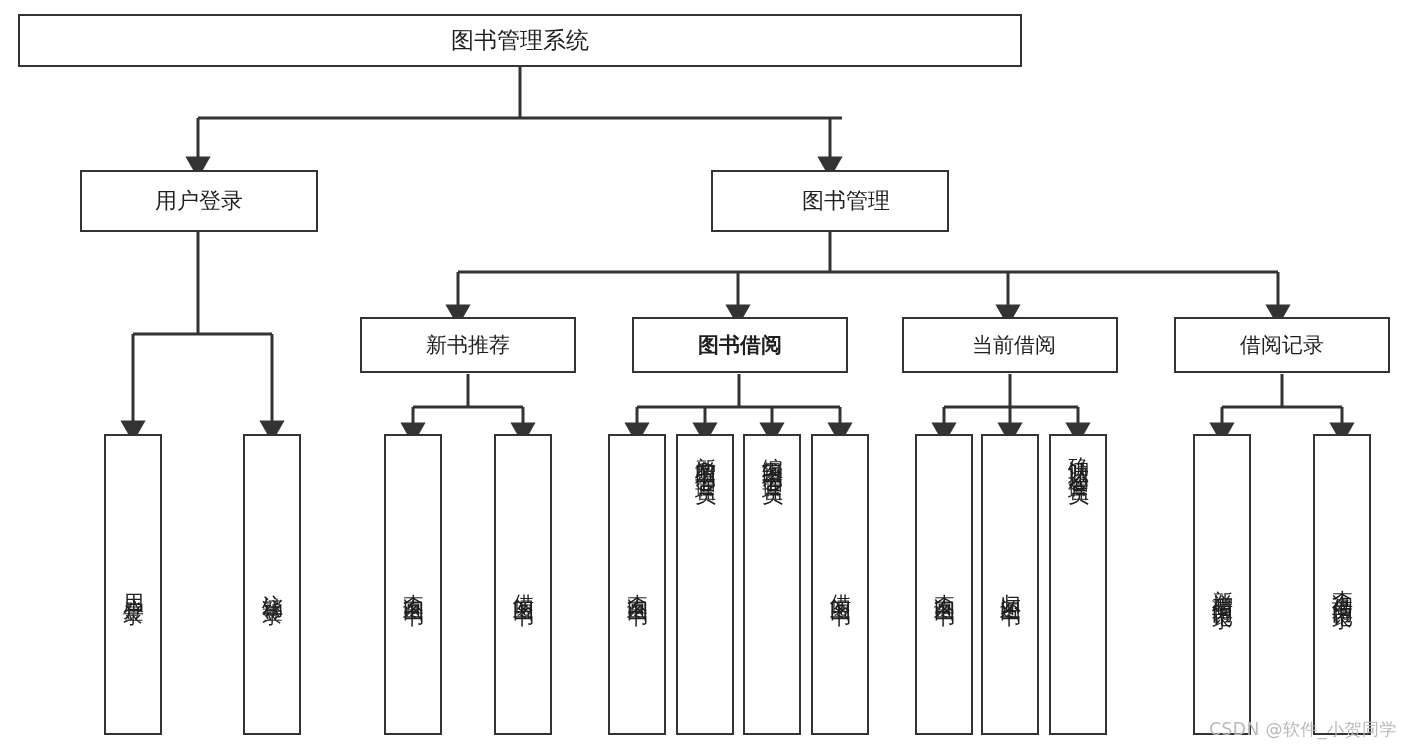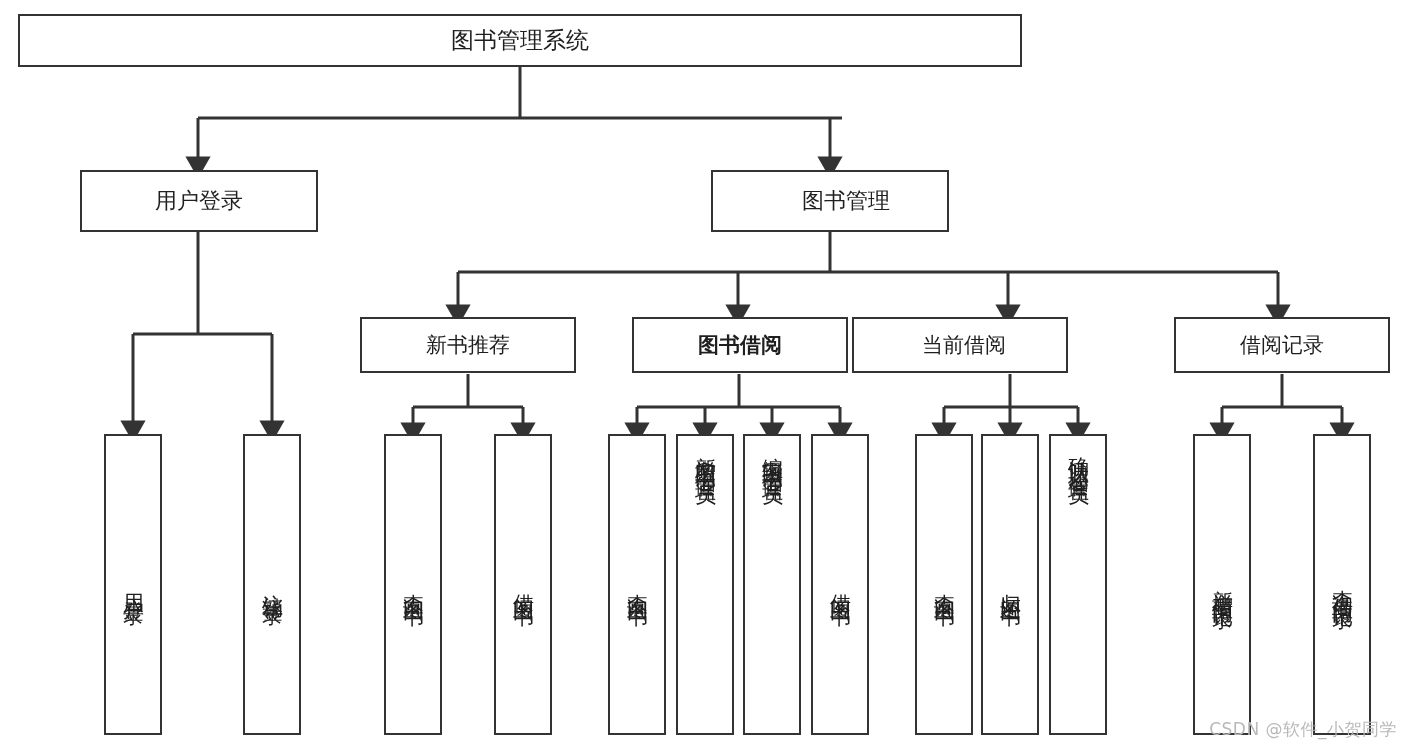--- a/index.html
+++ b/index.html
@@ -147,21 +147,21 @@
   </div>
 
   <div class="node level3" style="left:360px; top:317px; width:216px; height:56px;">
     <span class="node-label">新书推荐</span>
   </div>
 
   <div class="node level3" style="left:632px; top:317px; width:216px; height:56px;font-weight:bold;">
     <span class="node-label">图书借阅</span>
   </div>
 
-  <div class="node level3" style="left:852px; top:317px; width:216px; height:56px;padding-left:8px;">
+  <div class="node level3" style="left:902px; top:317px; width:216px; height:56px;padding-left:8px;">
     <span class="node-label">当前借阅</span>
   </div>
 
   <div class="node level3" style="left:1174px; top:317px; width:216px; height:56px;">
     <span class="node-label">借阅记录</span>
   </div>
 
   <div class="node leaf centered" style="left:104px; top:434px; width:58px; height:301px;">
     <span class="node-label">用户登录</span>
   </div>

